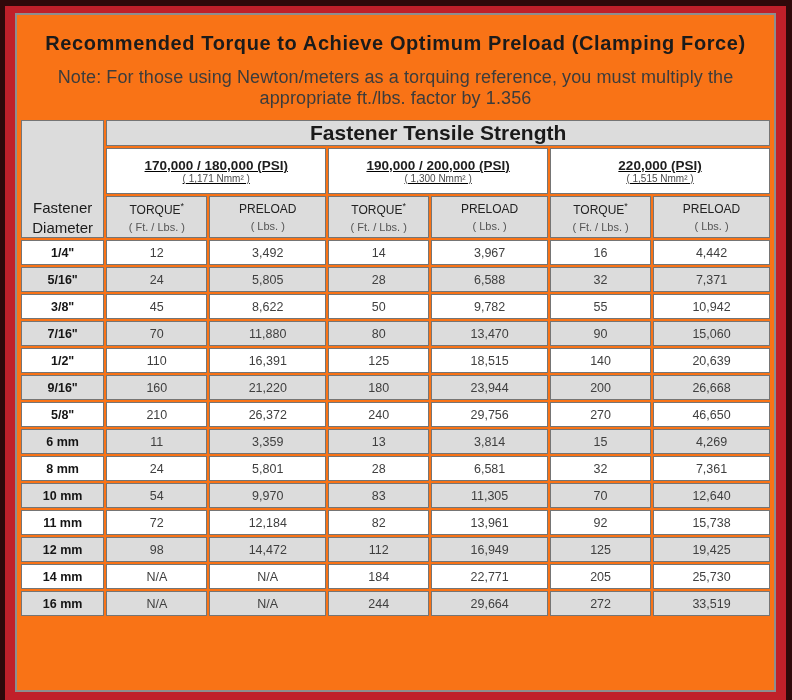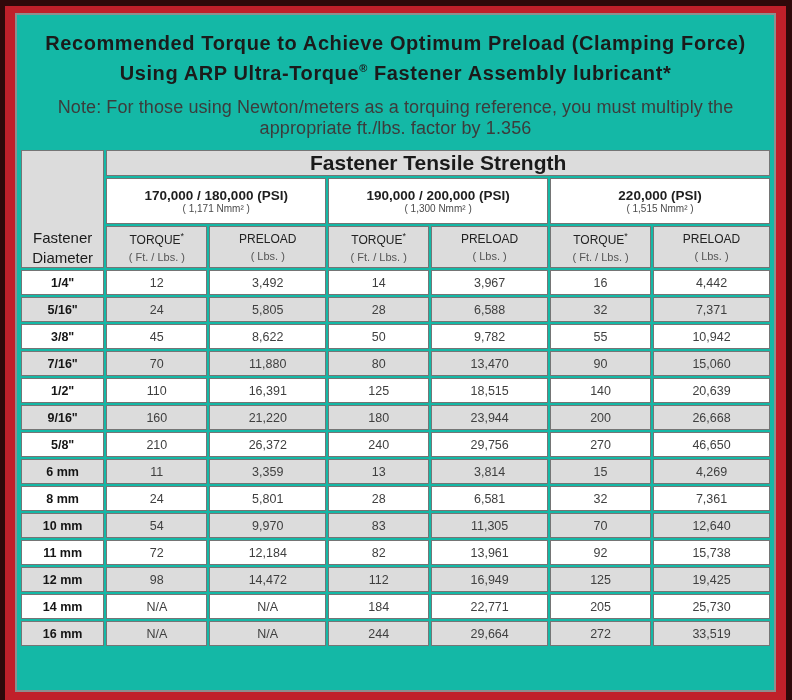--- a/index.html
+++ b/index.html
@@ -12,21 +12,21 @@
   .outer-frame {
     width: 792px; height: 700px;
     background: #c0202a;
     border-top: 6px solid #2f090a;
     border-left: 5px solid #2f090a;
     border-right: 6px solid #2f090a;
     padding: 7px 10px 8px 10px;
   }
   .panel {
     width: 100%; height: 100%;
-    background: #14b8a6;
+    background: #f97316;
     border: 2px solid #8e8e8e;
     padding: 0 2px;
     overflow: hidden;
   }
   .title-block { text-align: center; padding-top: 13px; }
   .title {
     font-size: 20px; font-weight: bold; color: #1b1b1b;
     letter-spacing: 0.6px; line-height: 1.5; margin: 0;
   }
   .title sup { font-size: 11px; }
@@ -48,42 +48,41 @@
     white-space: nowrap;
   }
   .cell-gray { background: #dcdcdc; }
   .cell-white { background: #ffffff; }
   .corner-cell {
     vertical-align: bottom;
     font-size: 15px; font-weight: normal; color: #1a1a1a;
     line-height: 1.3; padding-bottom: 6px; margin-top: 16px;
   }
   .tensile-cell { height: 24px; font-size: 21px; font-weight: bold; color: #1a1a1a; }
-  .psi-cell { height: 46px; }
+  .psi-cell { height: 46px; text-decoration: underline; }
   .psi-main { display: block; font-size: 13.5px; font-weight: bold; color: #1e1e1e; }
   .psi-sub  { display: block; font-size: 10px; font-weight: normal; color: #4a4a4a; margin-top: 0; }
   .sub-cell { height: 42px; }
   .sub-label { display: block; font-size: 12px; font-weight: normal; color: #222; }
   .sub-label sup { font-size: 9px; }
   .sub-unit  { display: block; font-size: 11px; font-weight: normal; color: #555; margin-top: 4px; }
   .spec tbody th.diam { height: 25px; font-size: 12.5px; font-weight: bold; color: #151515; }
   .spec tbody td { font-size: 12.5px; color: #3f3f3f; }
   .row-white th, .row-white td { background: #ffffff; }
   .row-gray th,  .row-gray td  { background: #dcdcdc; }
 </style>
 </head>
 <body>
 
 <div class="outer-frame">
   <div class="panel">
 
     <div class="title-block">
       <div class="title">
         <span>Recommended Torque to Achieve Optimum Preload (Clamping Force)</span><br>
-        <span><span>Using ARP Ultra-Torque</span><sup>®</sup><span> Fastener Assembly lubricant*</span></span>
       </div>
       <div class="note">Note: For those using Newton/meters as a torquing reference, you must multiply the appropriate ft./lbs. factor by 1.356</div>
     </div>
 
     <table class="spec">
       <colgroup>
         <col style="width:11.3%">
         <col style="width:13.7%">
           <col style="width:15.85%">
         <col style="width:13.7%">

